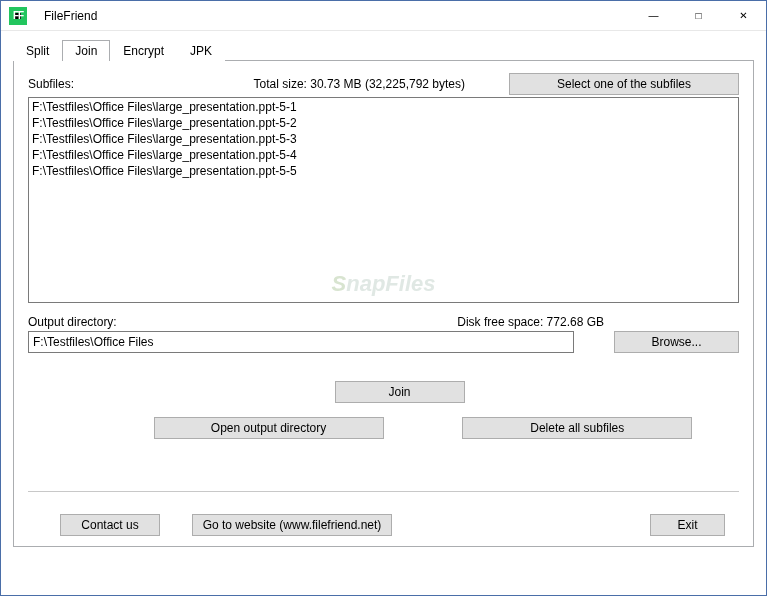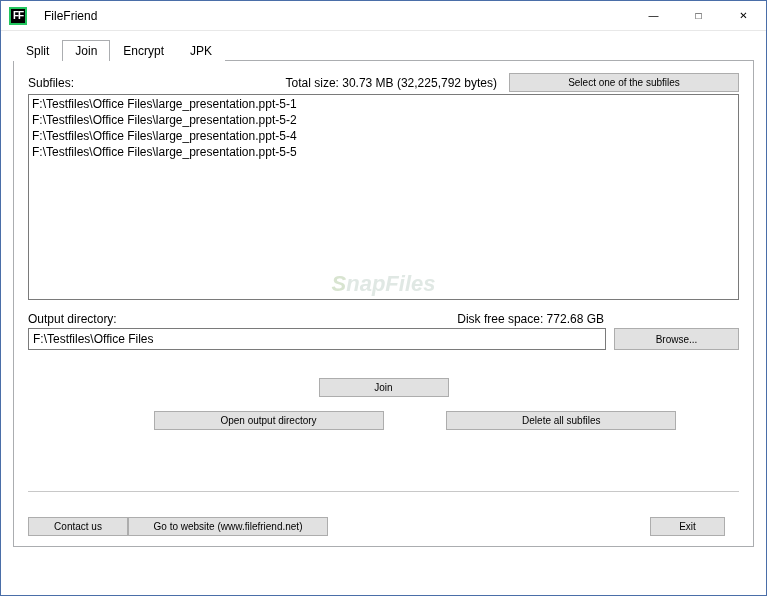--- a/index.html
+++ b/index.html
@@ -16,21 +16,21 @@
   height: 30px;
   background: #fff;
   display: flex;
   align-items: center;
   border-bottom: 1px solid #e8e8e8;
 }
 .titlebar .app-icon {
   width: 18px; height: 18px;
   margin: 0 6px 0 8px;
   background: #000000;
-  border: 2px solid #22c55e;
+  border: 6px solid #22c55e;
   color: #fff;
   font-size: 10px;
   font-weight: bold;
   display: flex;
   align-items: center;
   justify-content: center;
   letter-spacing: -1px;
 }
 .titlebar .title { flex: 0 0 auto; font-size: 12px; margin-left: 11px; }
 .titlebar .spacer { flex: 1; }
@@ -82,23 +82,24 @@
 }
 .subfiles-label { flex: 0 0 auto; }
 .spacer-grow { flex: 1; }
 .total-size { margin-right: 12px; margin-left: 10px; }
 
 .btn {
   background: #e1e1e1;
   border: 1px solid #adadad;
   padding: 3px 8px;
   font-family: inherit;
-  font-size: 10px;
+  font-size: 12px;
   text-align: center;
   cursor: default;
+  margin-left: 32px;
 }
 .btn.wide { min-width: 230px; }
 .btn.exit { min-width: 75px; }
 .btn.browse { min-width: 125px; }
 
 .listbox {
   border: 1px solid #7a7a7a;
   height: 206px;
   background: #fff;
   padding: 1px 3px;
@@ -213,20 +214,21 @@
     <div class="top-row">
       <span class="subfiles-label">Subfiles:</span>
       <span class="spacer-grow"></span>
       <span class="total-size">Total size: 30.73 MB (32,225,792 bytes)</span>
       <button class="btn wide">Select one of the subfiles</button>
     </div>
 
     <div class="listbox">
       <div class="item">F:\Testfiles\Office Files\large_presentation.ppt-5-1</div>
       <div class="item">F:\Testfiles\Office Files\large_presentation.ppt-5-2</div>
+      <div class="item">F:\Testfiles\Office Files\large_presentation.ppt-5-3</div>
       <div class="item">F:\Testfiles\Office Files\large_presentation.ppt-5-4</div>
       <div class="item">F:\Testfiles\Office Files\large_presentation.ppt-5-5</div>
     </div>
 
     <div class="watermark"><span class="s">S</span><span>napFiles</span></div>
 
     <div class="out-row">
       <span class="out-label">Output directory:</span>
       <span class="disk-free">Disk free space: 772.68 GB</span>
     </div>

